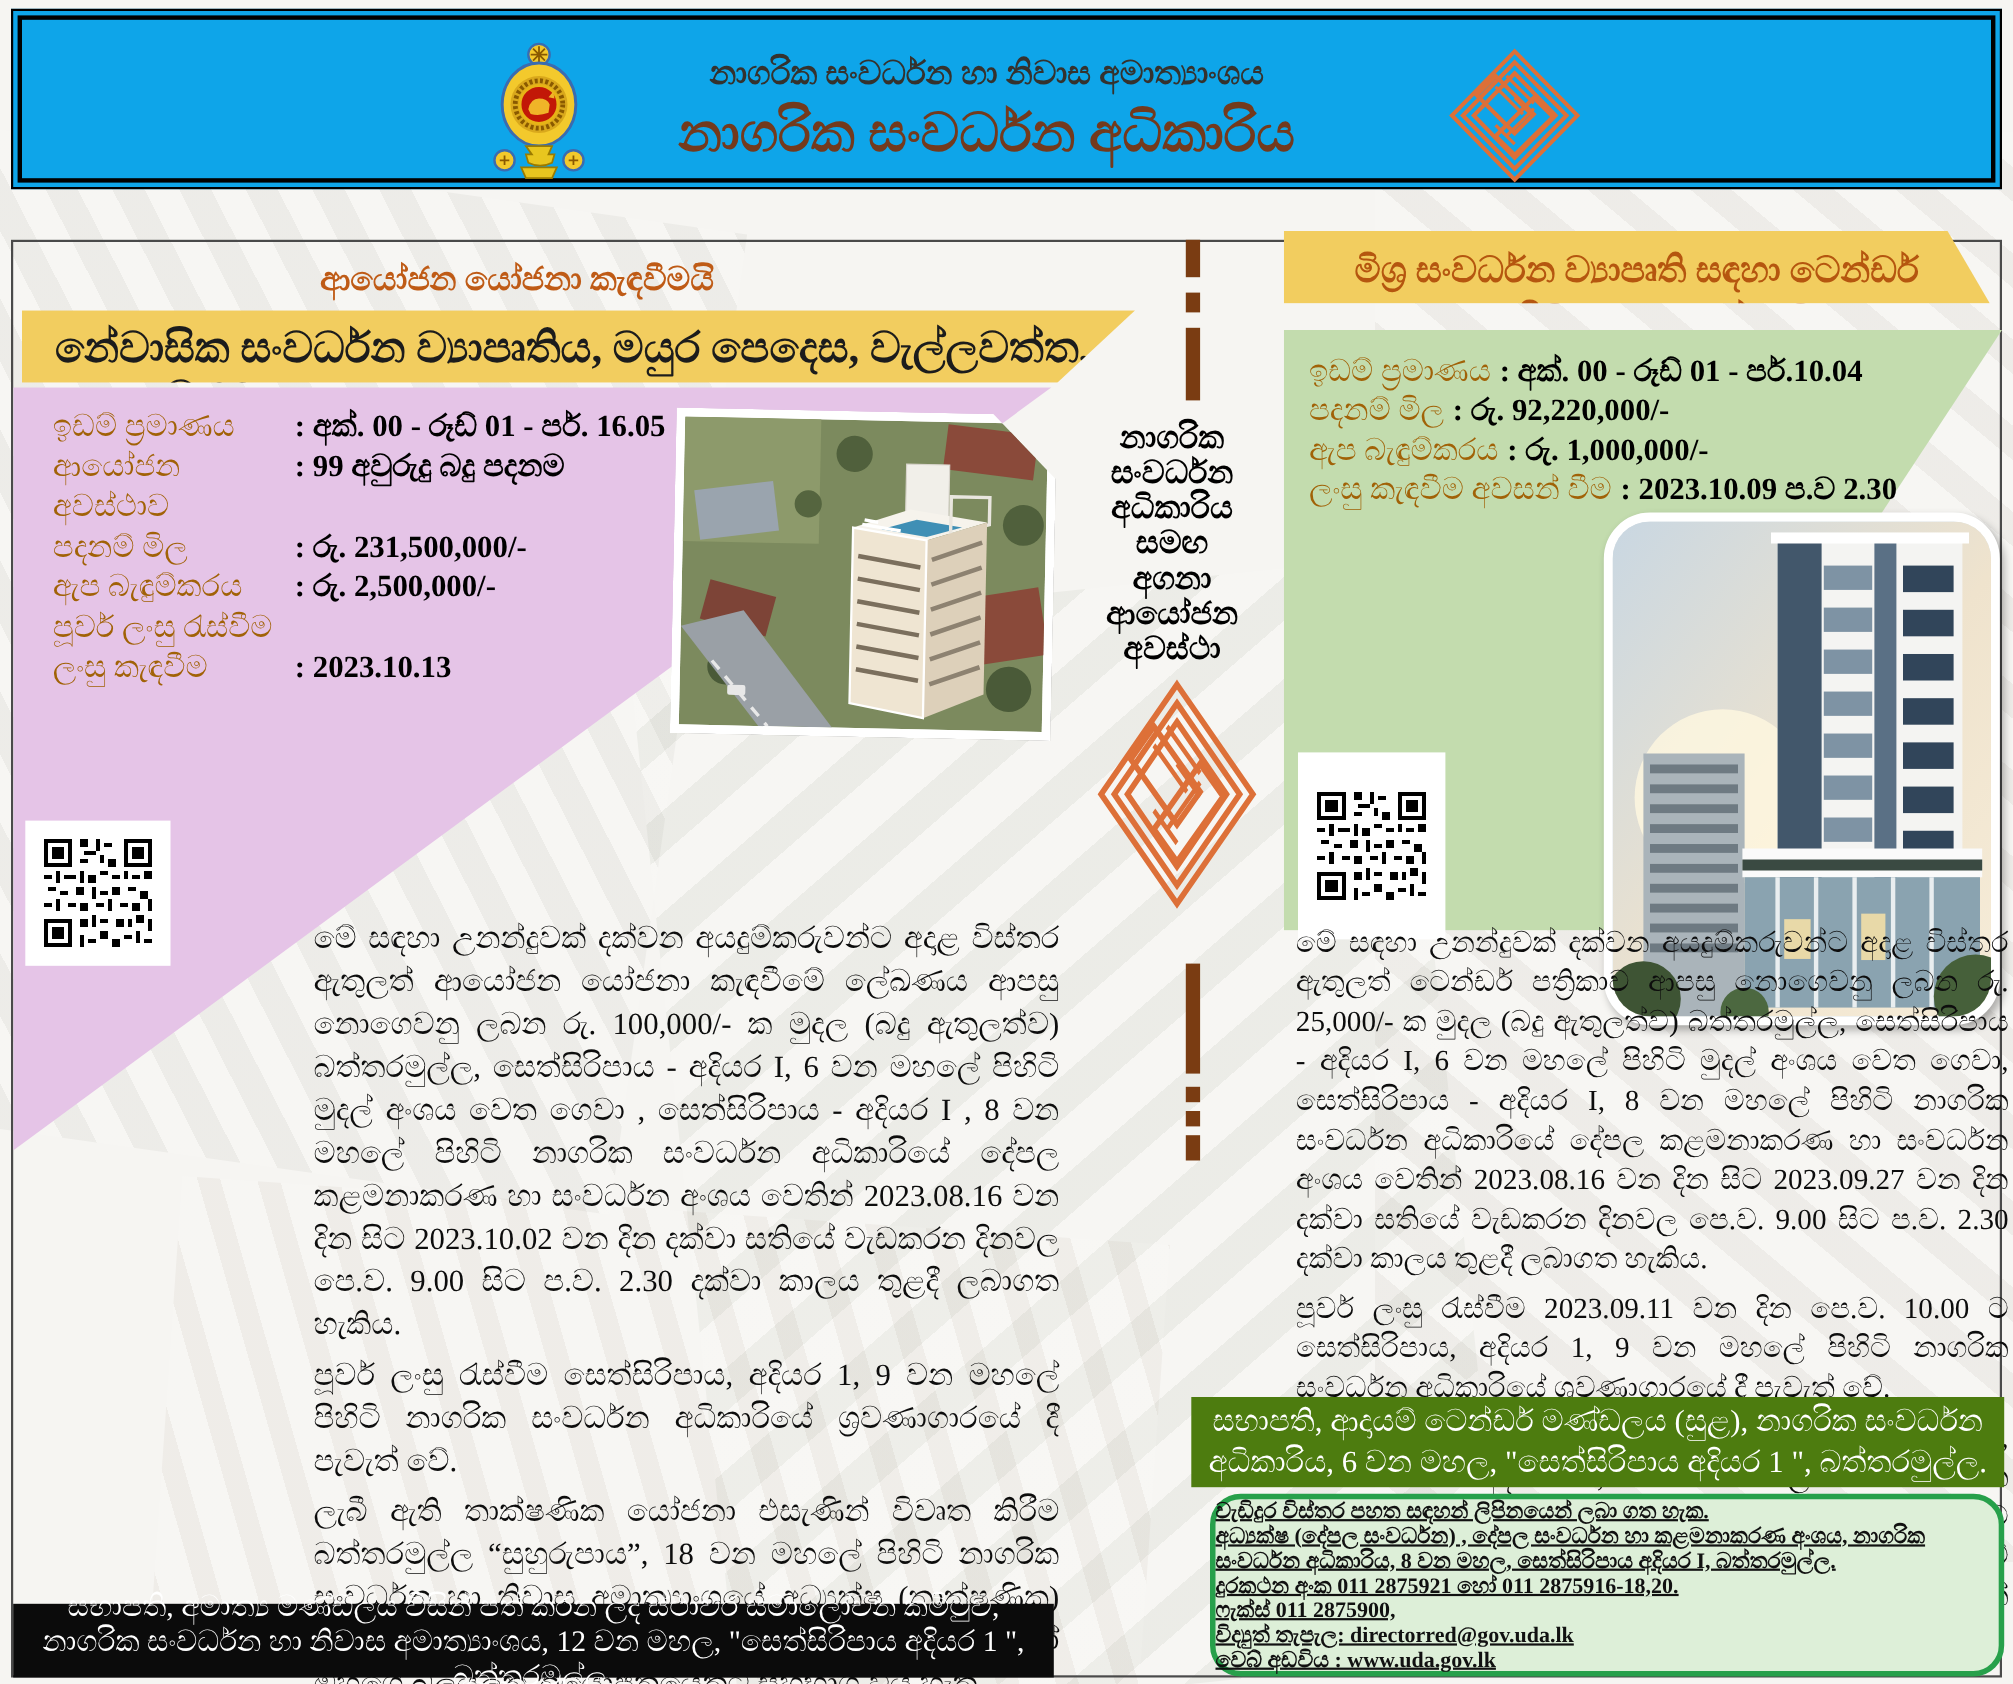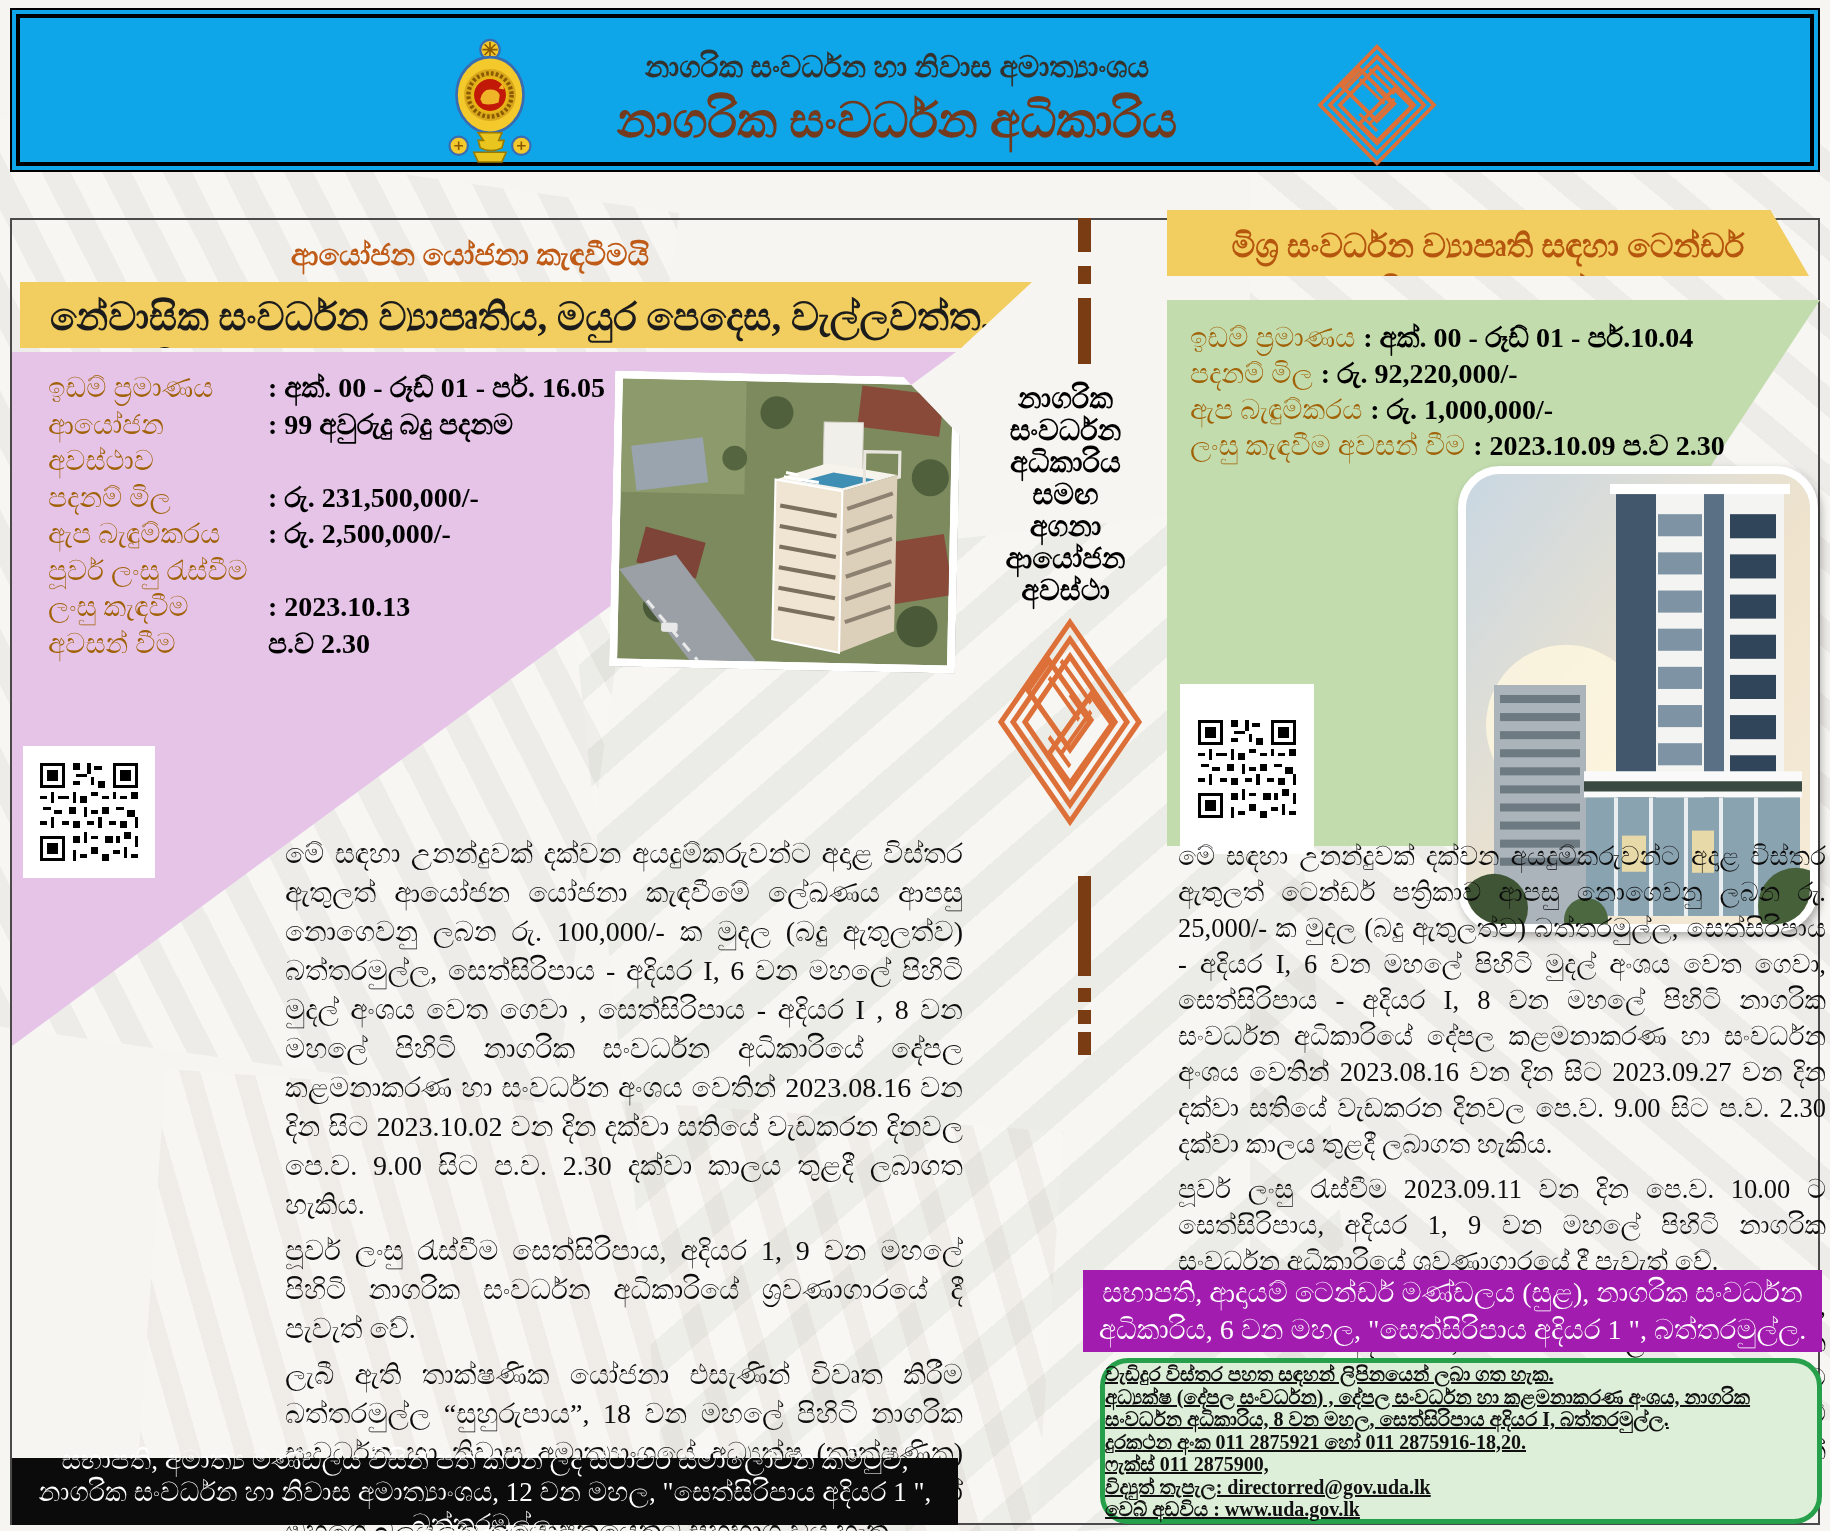--- a/index.html
+++ b/index.html
@@ -76,21 +76,21 @@
           font-size:33px;font-weight:bold;color:#b5560f;line-height:44px;padding-top:14px;box-sizing:border-box;}
   .rdetails{position:absolute;left:1190px;top:320px;width:580px;font-size:28px;line-height:36px;}
   .rrow .dlabel{margin-right:8px;}
   .qrR{position:absolute;left:1180px;top:684px;width:134px;height:170px;}
   .photoR{position:absolute;left:1458px;top:466px;width:344px;height:450px;border:8px solid #fff;
           border-radius:42px;overflow:hidden;box-shadow:3px 4px 8px rgba(0,0,0,.3);background:#dfe6ea;}
   .photoR svg{width:100%;height:100%;display:block;}
   .rbody{position:absolute;left:1178px;top:838px;width:648px;font-size:26.5px;line-height:36px;
          text-align:justify;color:#0d0d0d;}
   .rbody p{margin:0 0 9px 0;}
-  .rfooter{position:absolute;left:1083px;top:1270px;width:739px;height:82px;background:#a21caf;
+  .rfooter{position:absolute;left:1083px;top:1270px;width:739px;height:82px;background:#4d7c0f;
            color:#fff;text-align:center;font-size:28px;line-height:37px;
            display:flex;align-items:center;justify-content:center;}
   .rfooter div{padding:0 10px;}
   .contact{position:absolute;left:1100px;top:1358px;width:722px;height:166px;background:#ddefd8;
            border:5px solid #27a04b;border-radius:28px;box-sizing:border-box;
            font-size:20px;line-height:22.5px;font-weight:600;padding-top:0;}
   .contact div{text-decoration:underline;}
 </style>
 </head>
 <body>
@@ -270,24 +270,20 @@
         <span class="dlabel">ඇප බැඳුම්කරය</span>
         <span class="dval">: රු. 2,500,000/-</span>
       </div>
     <div class="drow">
         <span class="dlabel">පූර්ව ලංසු රැස්වීම</span>
       </div>
     <div class="drow">
         <span class="dlabel">ලංසු කැඳවීම</span>
         <span class="dval">: 2023.10.13</span>
       </div>
-    <div class="drow">
-        <span class="dlabel">අවසන් වීම</span>
-        <span class="dval">ප.ව 2.30</span>
-      </div>
   </div>
 
   <div class="photoL">
     <svg viewBox="0 0 320 272" preserveAspectRatio="none">
         <use href="#bleft"></use>
       </svg>
   </div>
 
   <div class="qrpanel qrL">
     <svg viewBox="0 0 29 29" shape-rendering="crispEdges">

